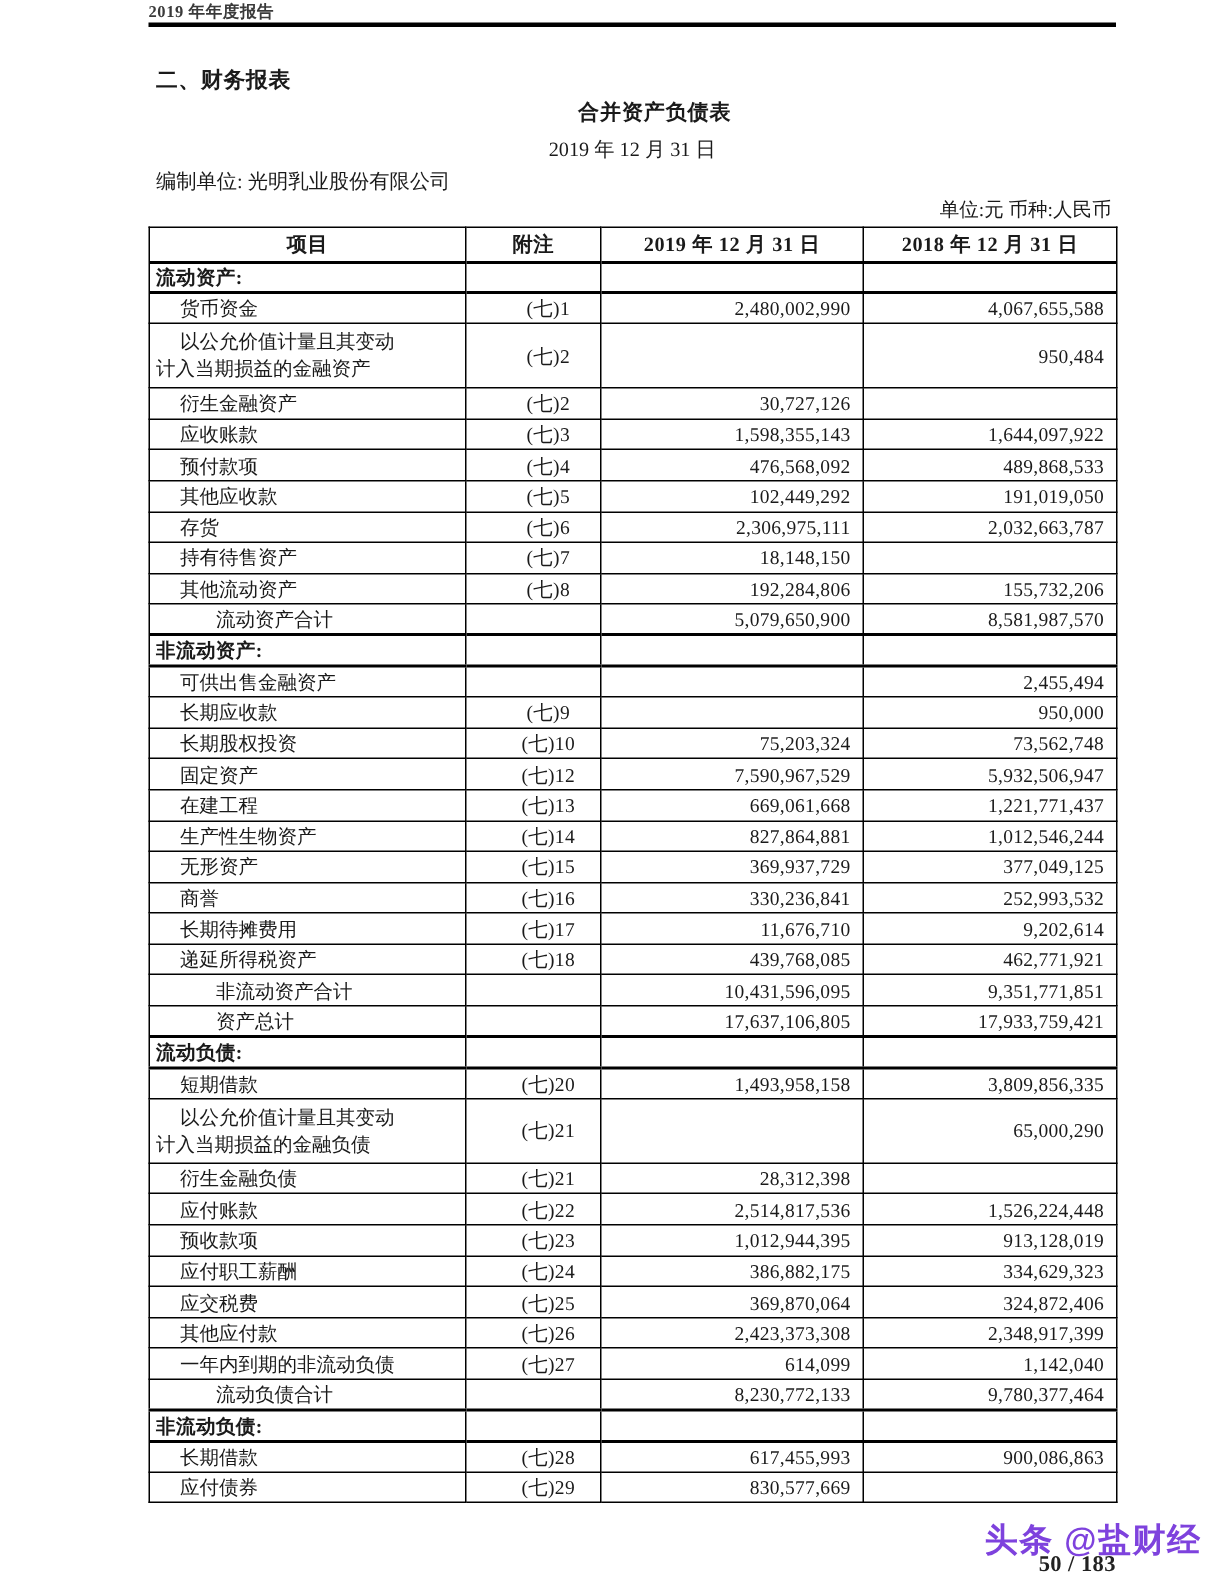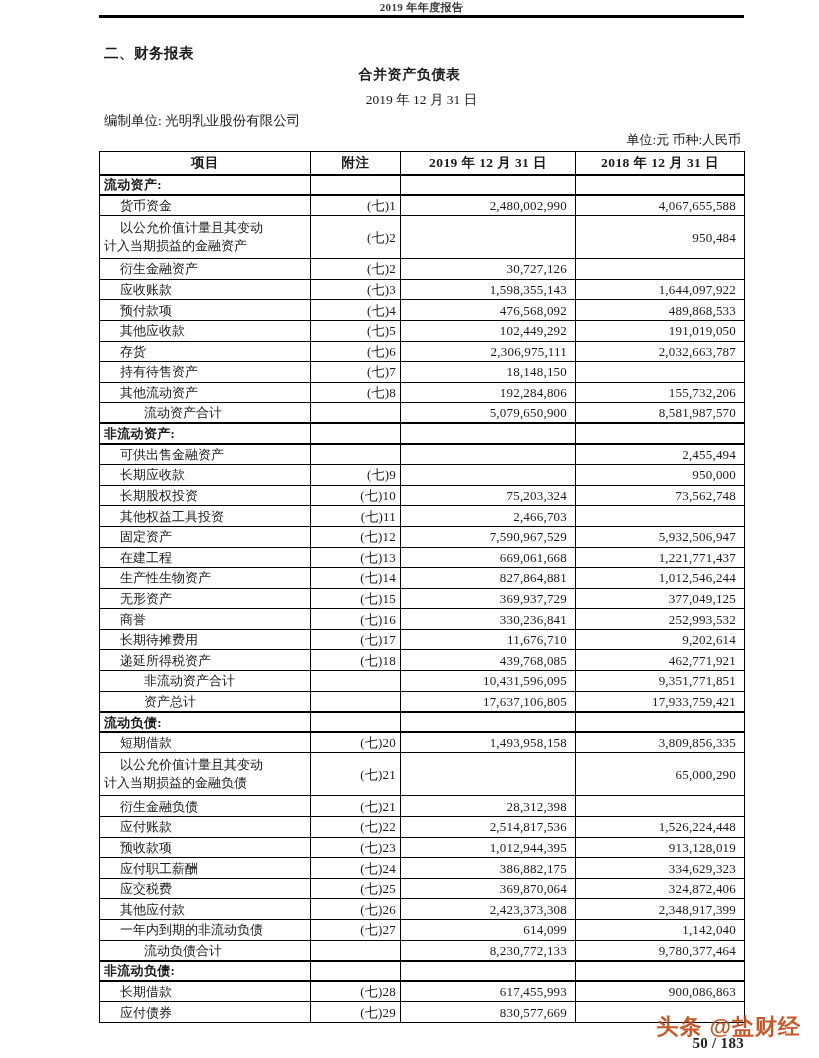--- a/index.html
+++ b/index.html
@@ -22,21 +22,20 @@
     height: 1058px;
     box-sizing: border-box;
   }
 
   
   .running-header {
     position: absolute;
     top: 0px;
     left: 99px;
     width: 645px;
-    text-align: center;
     font-size: 11px;
     color: #3a3a3a;
     letter-spacing: 0.4px;
     font-weight: 600;
   }
   .header-rule {
     position: absolute;
     top: 15px;
     left: 99px;
     width: 645px;
@@ -50,21 +49,21 @@
     top: 44px;
     left: 104px;
     font-size: 14.5px;
     font-weight: bold;
     letter-spacing: 0.5px;
   }
 
   .report-title {
     position: absolute;
     top: 66px;
-    left: 87px;
+    left: 114px;
     width: 645px;
     text-align: center;
     font-size: 14px;
     font-weight: bold;
     letter-spacing: 0.6px;
   }
   .report-date {
     position: absolute;
     top: 91px;
     left: 99px;
@@ -122,21 +121,21 @@
   }
 
   
   td.item        { text-align: left; padding-left: 20px; }
   td.item.group  { font-weight: bold; padding-left: 4px; letter-spacing: 0.3px; }
   td.item.total  { padding-left: 44px; }
   td.item.wrap   { white-space: normal; padding-left: 20px; text-indent: 0;
                    line-height: 18px; height: 43px; }
   td.item.wrap .l2 { display:block; margin-left: -16px; }
 
-  td.note  { text-align: right; padding-left: 24px; letter-spacing: 0.2px; }
+  td.note  { text-align: center; padding-left: 24px; letter-spacing: 0.2px; }
   td.num   { text-align: right; padding-right: 8px; letter-spacing: 0.2px; }
 
   tr.tall td { height: 43px; }
 
   
   tr.group-row td { border-top: 2px solid #000; border-bottom: 2px solid #000; margin-top: 16px; }
 
   
   .page-footer {
     position: absolute;
@@ -151,21 +150,21 @@
   }
 
   
   .watermark {
     position: absolute;
     right: 18px;
     bottom: 16px;
     font-family: "Liberation Sans", sans-serif;
     font-size: 22px;
     font-weight: bold;
-    color: #c2410c;
+    color: #6d28d9;
     opacity: 0.88;
     letter-spacing: 1px;
     white-space: nowrap;
   }
 </style>
 </head>
 <body>
 
 <div class="page">
 
@@ -280,26 +279,20 @@
           <td class="num"></td>
           <td class="num">950,000</td>
         </tr>
         <tr>
           <td class="item">长期股权投资</td>
           <td class="note">(七)10</td>
           <td class="num">75,203,324</td>
           <td class="num">73,562,748</td>
         </tr>
         <tr>
-          <td class="item">其他权益工具投资</td>
-          <td class="note">(七)11</td>
-          <td class="num">2,466,703</td>
-          <td class="num"></td>
-        </tr>
-        <tr>
           <td class="item">固定资产</td>
           <td class="note">(七)12</td>
           <td class="num">7,590,967,529</td>
           <td class="num">5,932,506,947</td>
         </tr>
         <tr>
           <td class="item">在建工程</td>
           <td class="note">(七)13</td>
           <td class="num">669,061,668</td>
           <td class="num">1,221,771,437</td>

